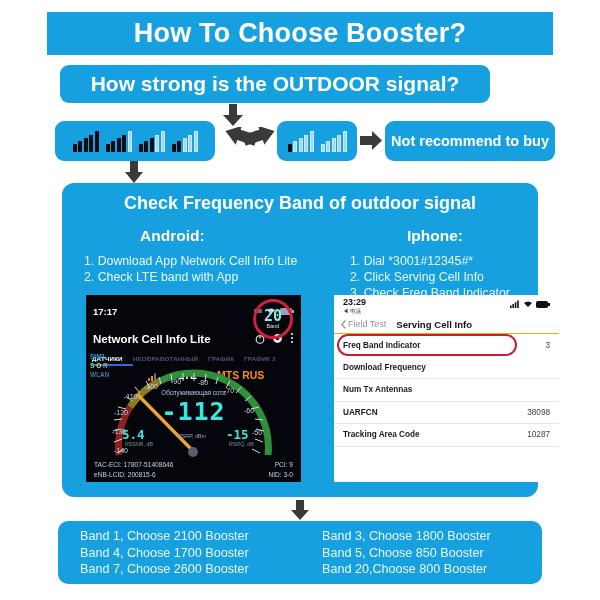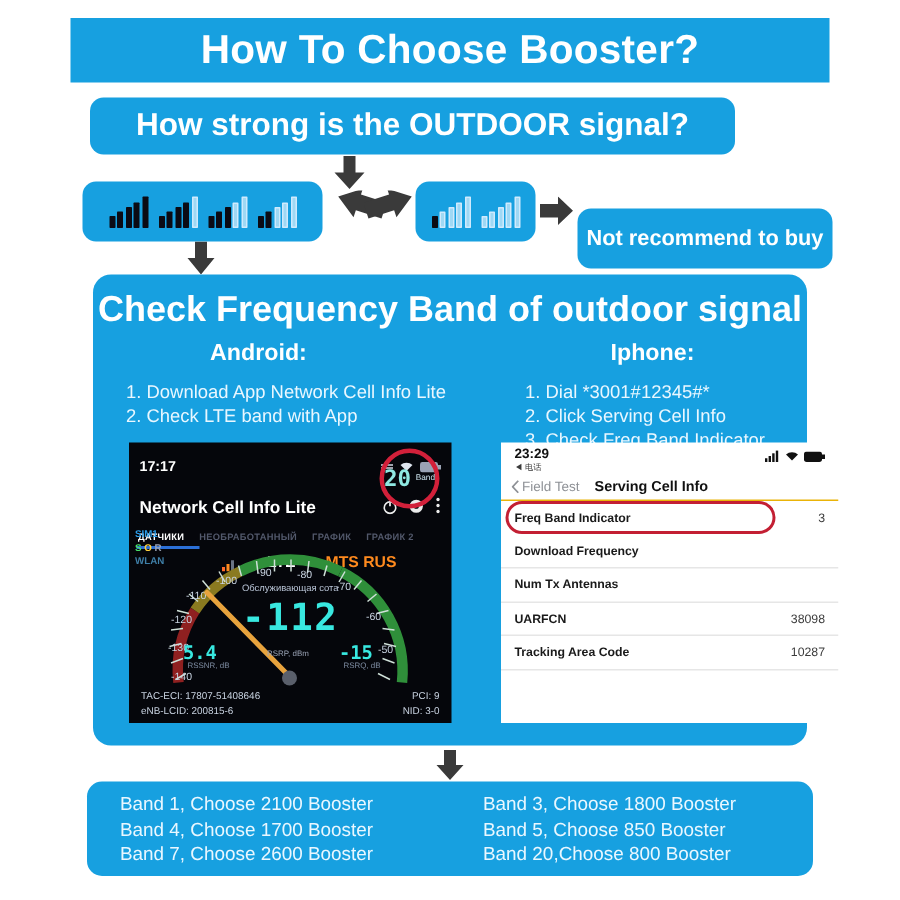--- a/index.html
+++ b/index.html
@@ -47,34 +47,34 @@
   #sig-weak   { left: 277px; top: 121px; width: 80px; height: 40px; }
   .bars { display: flex; align-items: flex-end; gap: 1.5px; height: 22px; }
   .bars i { display: block; width: 4px; border-radius: .5px; }
   .bars i.on  { background: #0b0b14; }
   .bars i.off { background: #9fd8f4; border: 1px solid #cfeafd; }
 
   .nrb {
     position: absolute; left: 385px; top: 121px;
     width: 170px; height: 40px;
     background: #17a0e0; border-radius: 9px;
-    display: flex; align-items: center; justify-content: center; margin-top: 18px;
+    display: flex; align-items: center; justify-content: center;
   }
   .nrb span { color: #fff; font-size: 14.5px; font-weight: bold; }
 
   
   .panel {
     position: absolute; left: 62px; top: 183px;
     width: 476px; height: 314px;
     background: #17a0e0; border-radius: 12px;
   }
   .panel-title {
     position: absolute; left: 0; top: 10px; width: 100%;
     text-align: center; color: #fff;
-    font-size: 24px; font-weight: bold;
+    font-size: 18px; font-weight: bold;
   }
   .col-head {
     position: absolute; color: #fff; font-size: 15.5px; font-weight: bold;
   }
   #head-android { left: 78px; top: 44px; }
   #head-iphone  { left: 345px; top: 44px; }
   .steps {
     position: absolute; color: #e9f7ff; font-size: 12.3px; line-height: 16px;
   }
   #steps-android { left: 22px; top: 70px; width: 250px; }
@@ -147,22 +147,22 @@
     position: absolute; color: #7f8da3; font-size: 5.3px;
   }
   #rssnr-l { left: 39px; top: 78px; }
   #rsrq-l  { left: 143px; top: 78px; }
   #mid-l   { left: 92px; top: 70px; color:#9aa3b5; font-size:5.3px; }
 
   .band-circle {
     position: absolute; right: 8px; top: 4px;
     width: 40px; height: 40px; border-radius: 50%;
     border: 3px solid #d2203a;
-    display: flex; flex-direction: row;
-    align-items: center; justify-content: space-between;
+    display: flex; flex-direction: column;
+    align-items: center; justify-content: center;
   }
   .band-circle .bn {
     color: #8fe9e2; font-family: "DejaVu Sans Mono", monospace;
     font-size: 15px; font-weight: bold; line-height: 14px;
   }
   .band-circle .bl { color: #cfe6f0; font-size: 5.5px; }
 
   .a-foot {
     position: absolute; left: 0; bottom: 3px; width: 100%;
     padding: 0 8px; color: #c8d2e0; font-size: 6.6px; line-height: 9.5px;

